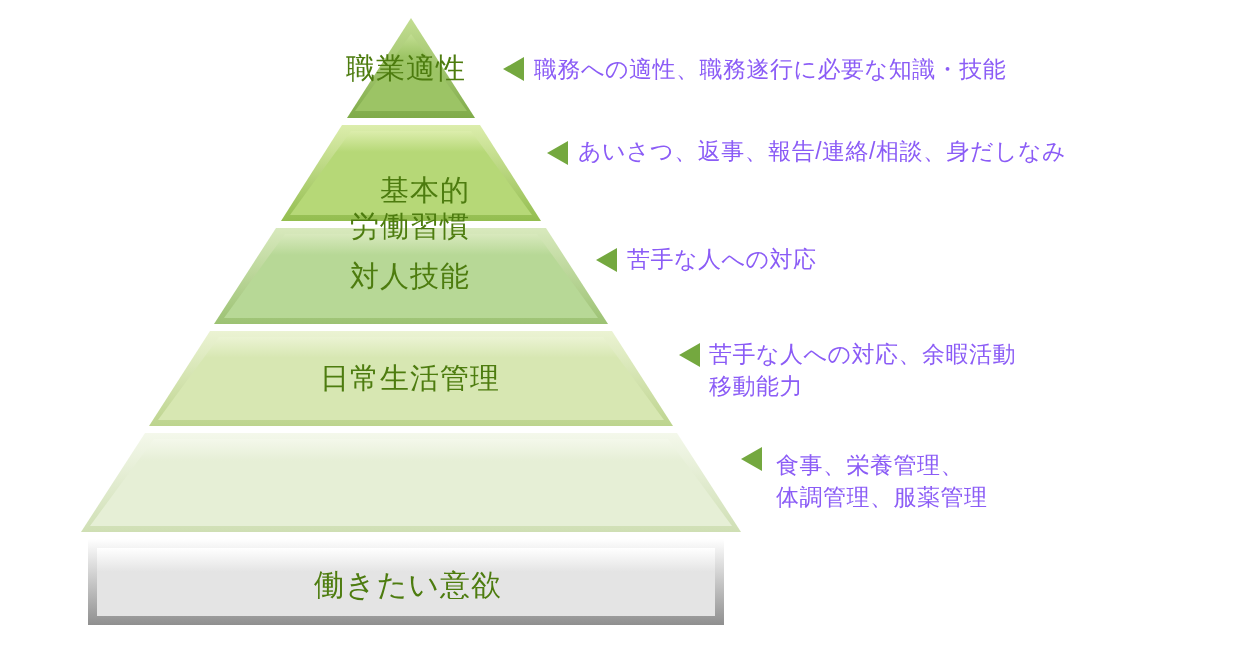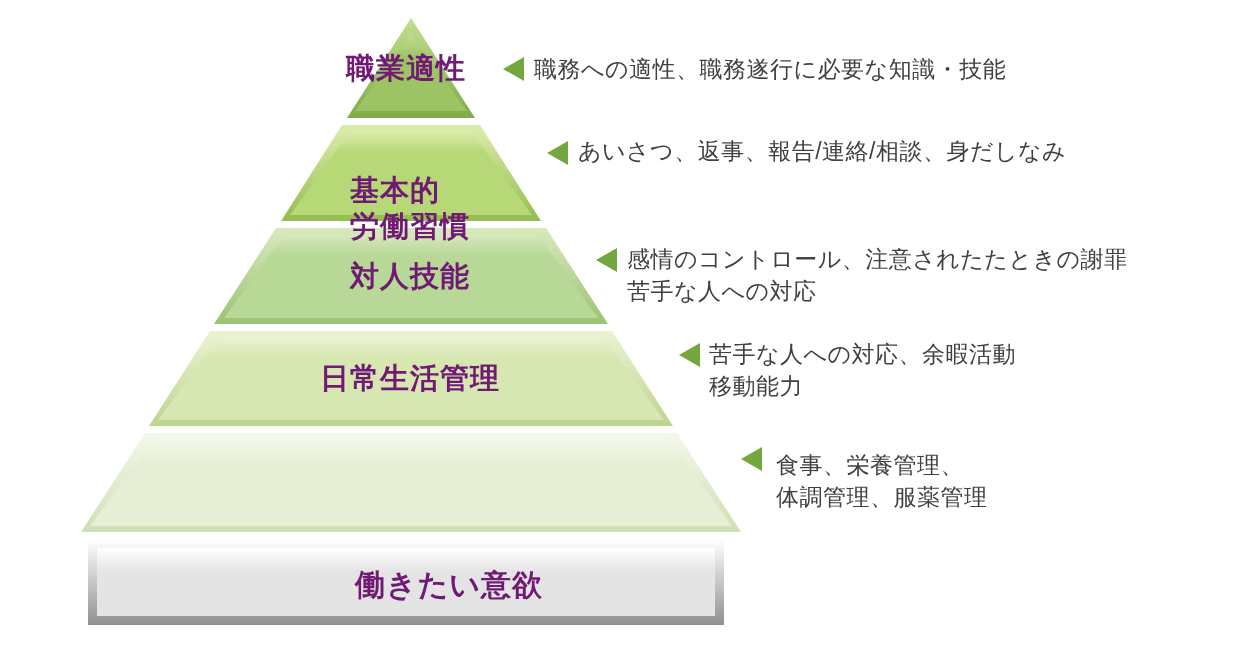--- a/index.html
+++ b/index.html
@@ -18,24 +18,24 @@
   .pyramid-svg {
     position: absolute;
     left: 0;
     top: 0;
     width: 1254px;
     height: 648px;
   }
   .level-label {
     position: absolute;
     transform: translateX(-50%);
-    text-align: left;
+    text-align: right;
     font-size: 29px;
-    font-weight: bold;
-    color: #701a75;
+    font-weight: normal;
+    color: #4d7c0f;
     line-height: 36px;
     letter-spacing: 1px;
     white-space: nowrap;
   }
   .base-label {
     font-size: 30px;
     line-height: 34px;
   }
   .annotation {
     position: absolute;
@@ -47,21 +47,21 @@
     height: 0;
     border-top: 12px solid transparent;
     border-bottom: 12px solid transparent;
     border-right: 21px solid #74a83f;
   }
   .annotation-lines {
     position: absolute;
     font-size: 23px;
     line-height: 32px;
     letter-spacing: 0.5px;
-    color: #404040;
+    color: #8b5cf6;
     white-space: nowrap;
   }
 </style>
 </head>
 <body>
 
 <div class="stage">
 
   <svg class="pyramid-svg" viewBox="0 0 1254 648">
     <defs>
@@ -163,42 +163,41 @@
 
   <div class="level-label" style="left:410px; top:258px;">
     <div>対人技能</div>
   </div>
 
   <div class="level-label" style="left:410px; top:360px;">
     <div>日常生活管理</div>
   </div>
 
 
-  <div class="level-label base-label" style="left:408px; top:568px;margin-left:41px;">
+  <div class="level-label base-label" style="left:408px; top:568px;">
     <div>働きたい意欲</div>
   </div>
 
   <div class="annotation">
     <span class="marker" style="left: 503px; top: 57px; border-right-color: rgb(116, 168, 63);"></span>
     <div class="annotation-lines" style="left:534px; top:53px;">
       <div>職務への適性、職務遂行に必要な知識・技能</div>
     </div>
   </div>
 
   <div class="annotation">
     <span class="marker" style="left: 547px; top: 141px; border-right-color: rgb(116, 168, 63);"></span>
     <div class="annotation-lines" style="left:578px; top:135px;">
       <div>あいさつ、返事、報告/連絡/相談、身だしなみ</div>
     </div>
   </div>
 
   <div class="annotation">
     <span class="marker" style="left: 596px; top: 248px; border-right-color: rgb(116, 168, 63);"></span>
     <div class="annotation-lines" style="left:627px; top:243px;">
-      <div>感情のコントロール、注意されたたときの謝罪</div>
       <div>苦手な人への対応</div>
     </div>
   </div>
 
   <div class="annotation">
     <span class="marker" style="left: 679px; top: 343px; border-right-color: rgb(116, 168, 63);"></span>
     <div class="annotation-lines" style="left:709px; top:338px;">
       <div>苦手な人への対応、余暇活動</div>
       <div>移動能力</div>
     </div>

